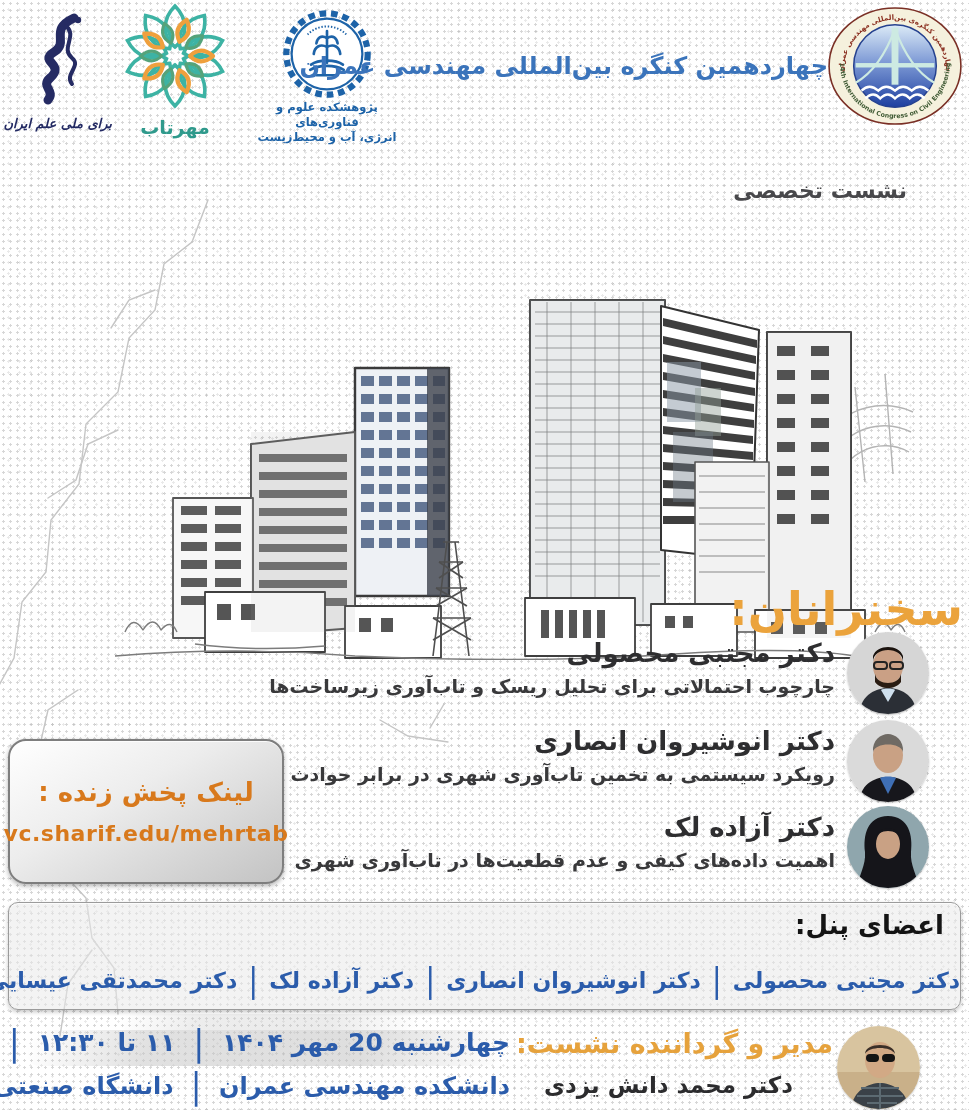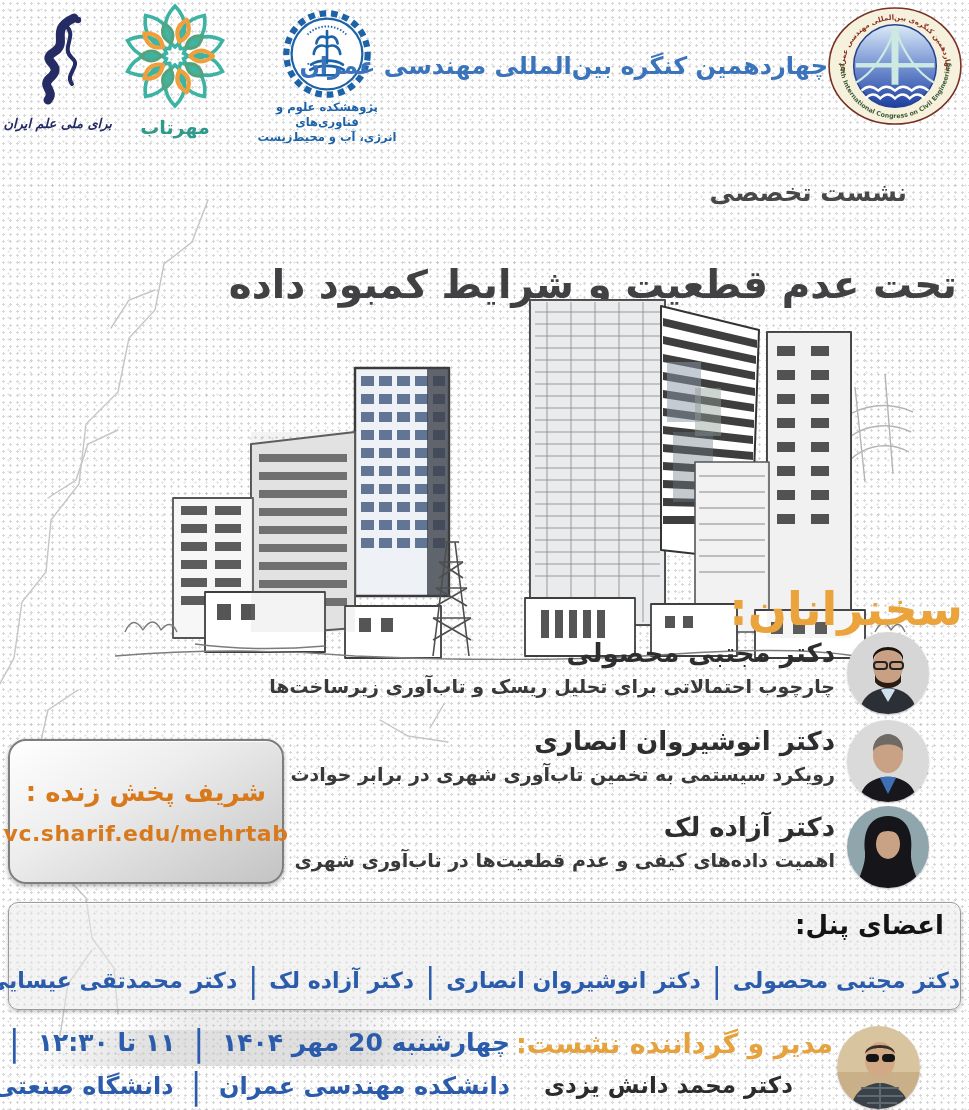--- a/index.html
+++ b/index.html
@@ -17,21 +17,21 @@
   .rtl{direction:rtl;unicode-bidi:embed;}
   .nowrap{white-space:nowrap;}
 
   
   .logo-caption{color:#232a63;font-size:13px;font-weight:bold;font-style:italic;text-align:center;}
   .mehrtab-caption{color:#2f9a8c;font-size:19px;font-weight:bold;text-align:center;}
   .sharif-caption{color:#1d63a8;font-size:11.5px;font-weight:bold;text-align:center;line-height:1.3;}
   .congress-title{color:#3b74bb;font-size:24px;font-weight:bold;text-align:left;}
 
   
-  .kicker{color:#48484b;font-size:25px;font-weight:bold;}
+  .kicker{color:#48484b;font-size:22px;font-weight:bold;}
   .main-title{color:#4a82c1;font-size:56px;font-weight:bold;text-align:center;}
   .sub-title{color:#414144;font-size:39px;font-weight:bold;text-align:right;}
 
   
   .speakers-heading{color:#eba33c;font-size:46px;font-weight:bold;}
   .speaker-row{display:flex;flex-direction:row;gap:12px;direction:rtl;align-items:flex-start;}
   .speaker-avatar{width:82px;height:82px;border-radius:50%;overflow:hidden;flex:0 0 auto;box-shadow:0 1px 2px rgba(0,0,0,.25);}
   .speaker-text{padding-top:6px;text-align:right;direction:rtl;}
   .speaker-name{color:#2e2e30;font-size:26px;font-weight:bold;white-space:nowrap;}
   .speaker-topic{color:#39393b;font-size:19px;font-weight:bold;margin-top:7px;white-space:nowrap;}
@@ -178,21 +178,20 @@
     </g>
     <text font-size="7.2" fill="#8a2f20" font-weight="bold" direction="rtl">
       <textPath href="#arcTop" startOffset="50%" text-anchor="middle">چهاردهمین کنگره‌ی بین‌المللی مهندسی عمران</textPath>
     </text>
     <text font-size="6.4" fill="#3f5a34" font-weight="bold">
       <textPath href="#arcBot" startOffset="50%" text-anchor="middle">14th International Congress on Civil Engineering</textPath>
     </text>
   </svg>
 
   <div class="abs kicker rtl nowrap" style="right:62px;top:178px;">نشست تخصصی</div>
-  <div class="abs sub-title rtl nowrap" style="right:12px;top:262px;">تحت عدم قطعیت و شرایط کمبود داده</div>
 
   <svg class="abs" style="left:55px;top:292px;" width="860" height="368" viewBox="0 0 860 368">
     <g stroke-linejoin="round">
 
       <g fill="none" stroke="#b4b4b4" stroke-width="1.4">
         <path d="M760,170 A70,70 0 0 1 858,120"></path>
         <path d="M770,185 A60,60 0 0 1 856,140"></path>
         <path d="M780,200 A50,50 0 0 1 854,160"></path>
         <path d="M800,95 l10,95 M830,82 l8,100"></path>
       </g>
@@ -443,21 +442,21 @@
         <path d="M29,34 C29,22 53,22 53,34 L53,30 C50,20 32,20 29,30 Z" fill="#15151a"></path>
       </svg>
     </div>
     <div class="speaker-text">
       <div class="speaker-name">دکتر آزاده لک</div>
       <div class="speaker-topic">اهمیت داده‌های کیفی و عدم قطعیت‌ها در تاب‌آوری شهری</div>
     </div>
   </div>
 
   <div class="abs live-box" style="left:8px;top:739px;">
-    <div class="live-label rtl nowrap">شریف پخش زنده :</div>
+    <div class="live-label rtl nowrap">لینک پخش زنده :</div>
     <div class="live-url nowrap">vc.sharif.edu/mehrtab</div>
   </div>
 
   <div class="abs panel-box" style="left:8px;top:902px;">
     <div class="panel-heading rtl nowrap">اعضای پنل:</div>
     <div class="panel-members"><span>دکتر مجتبی محصولی</span><span class="pdiv">|</span><span>دکتر انوشیروان انصاری</span><span class="pdiv">|</span><span>دکتر آزاده لک</span><span class="pdiv">|</span><span>دکتر محمدتقی عیسایی</span></div>
   </div>
 
   <div class="smear" style="left:28px;top:1030px;width:480px;height:36px;"></div>
   <div class="smear" style="left:120px;top:1014px;width:300px;height:16px;opacity:.6;"></div>

